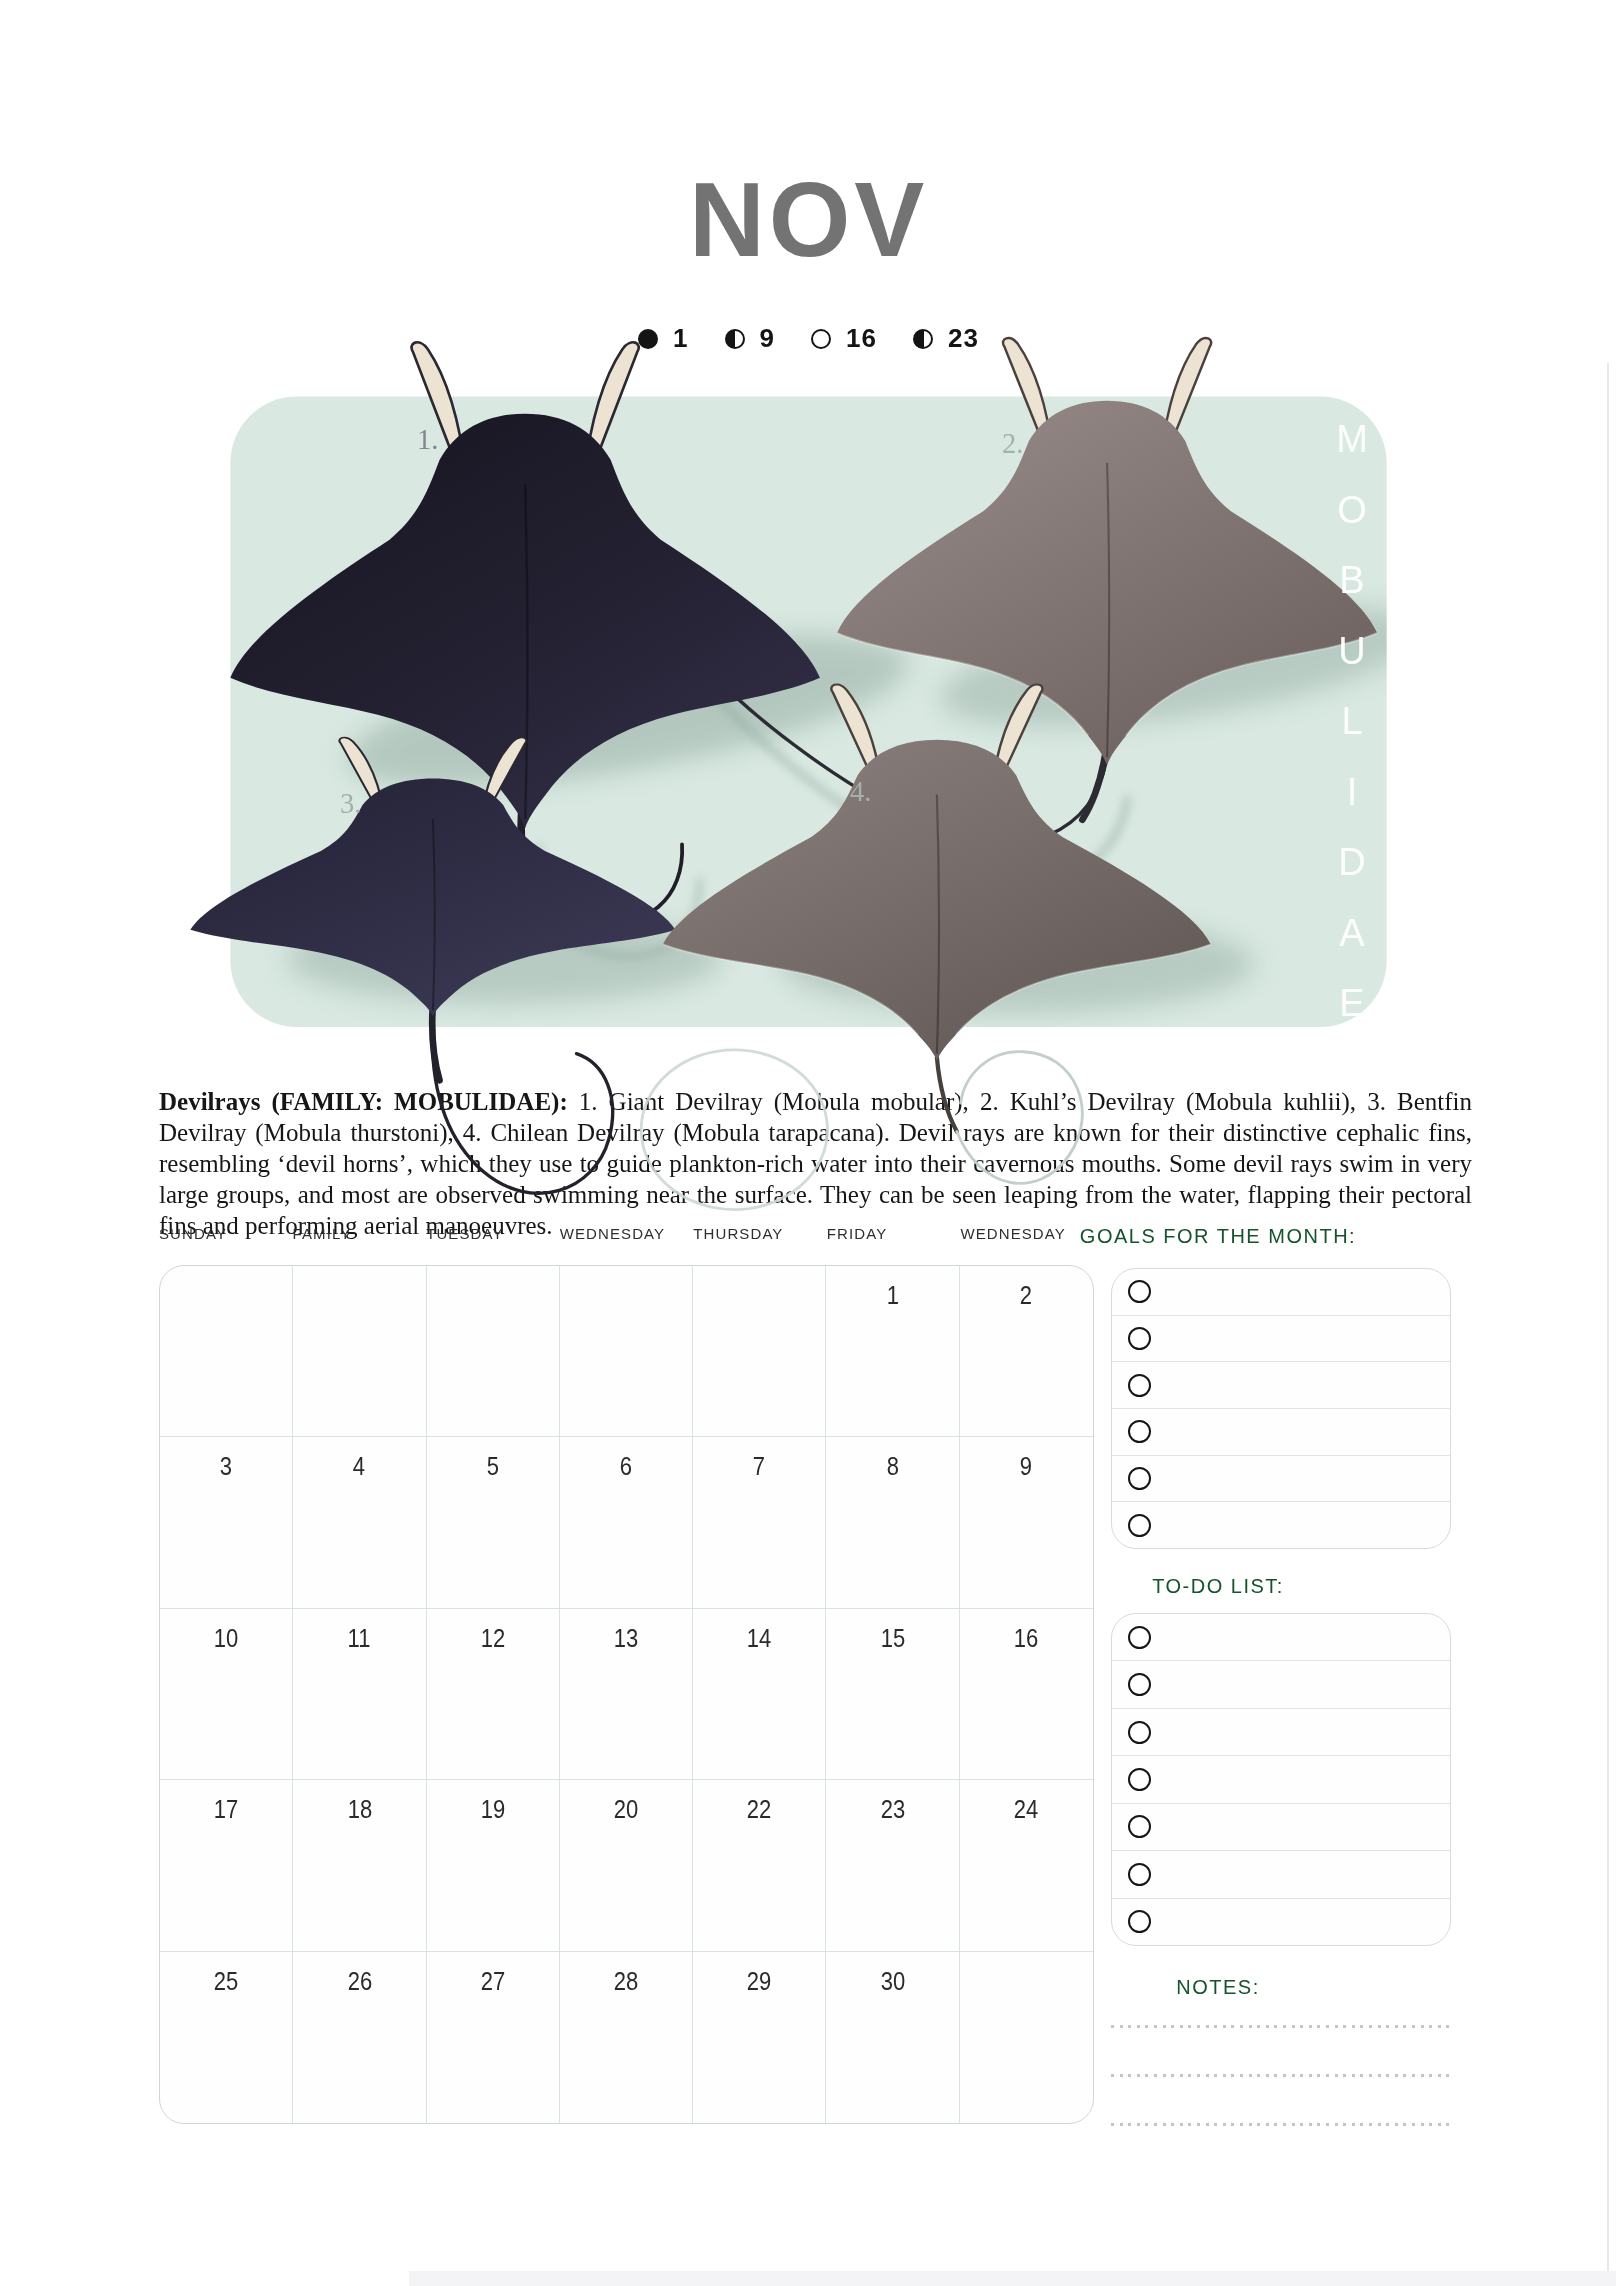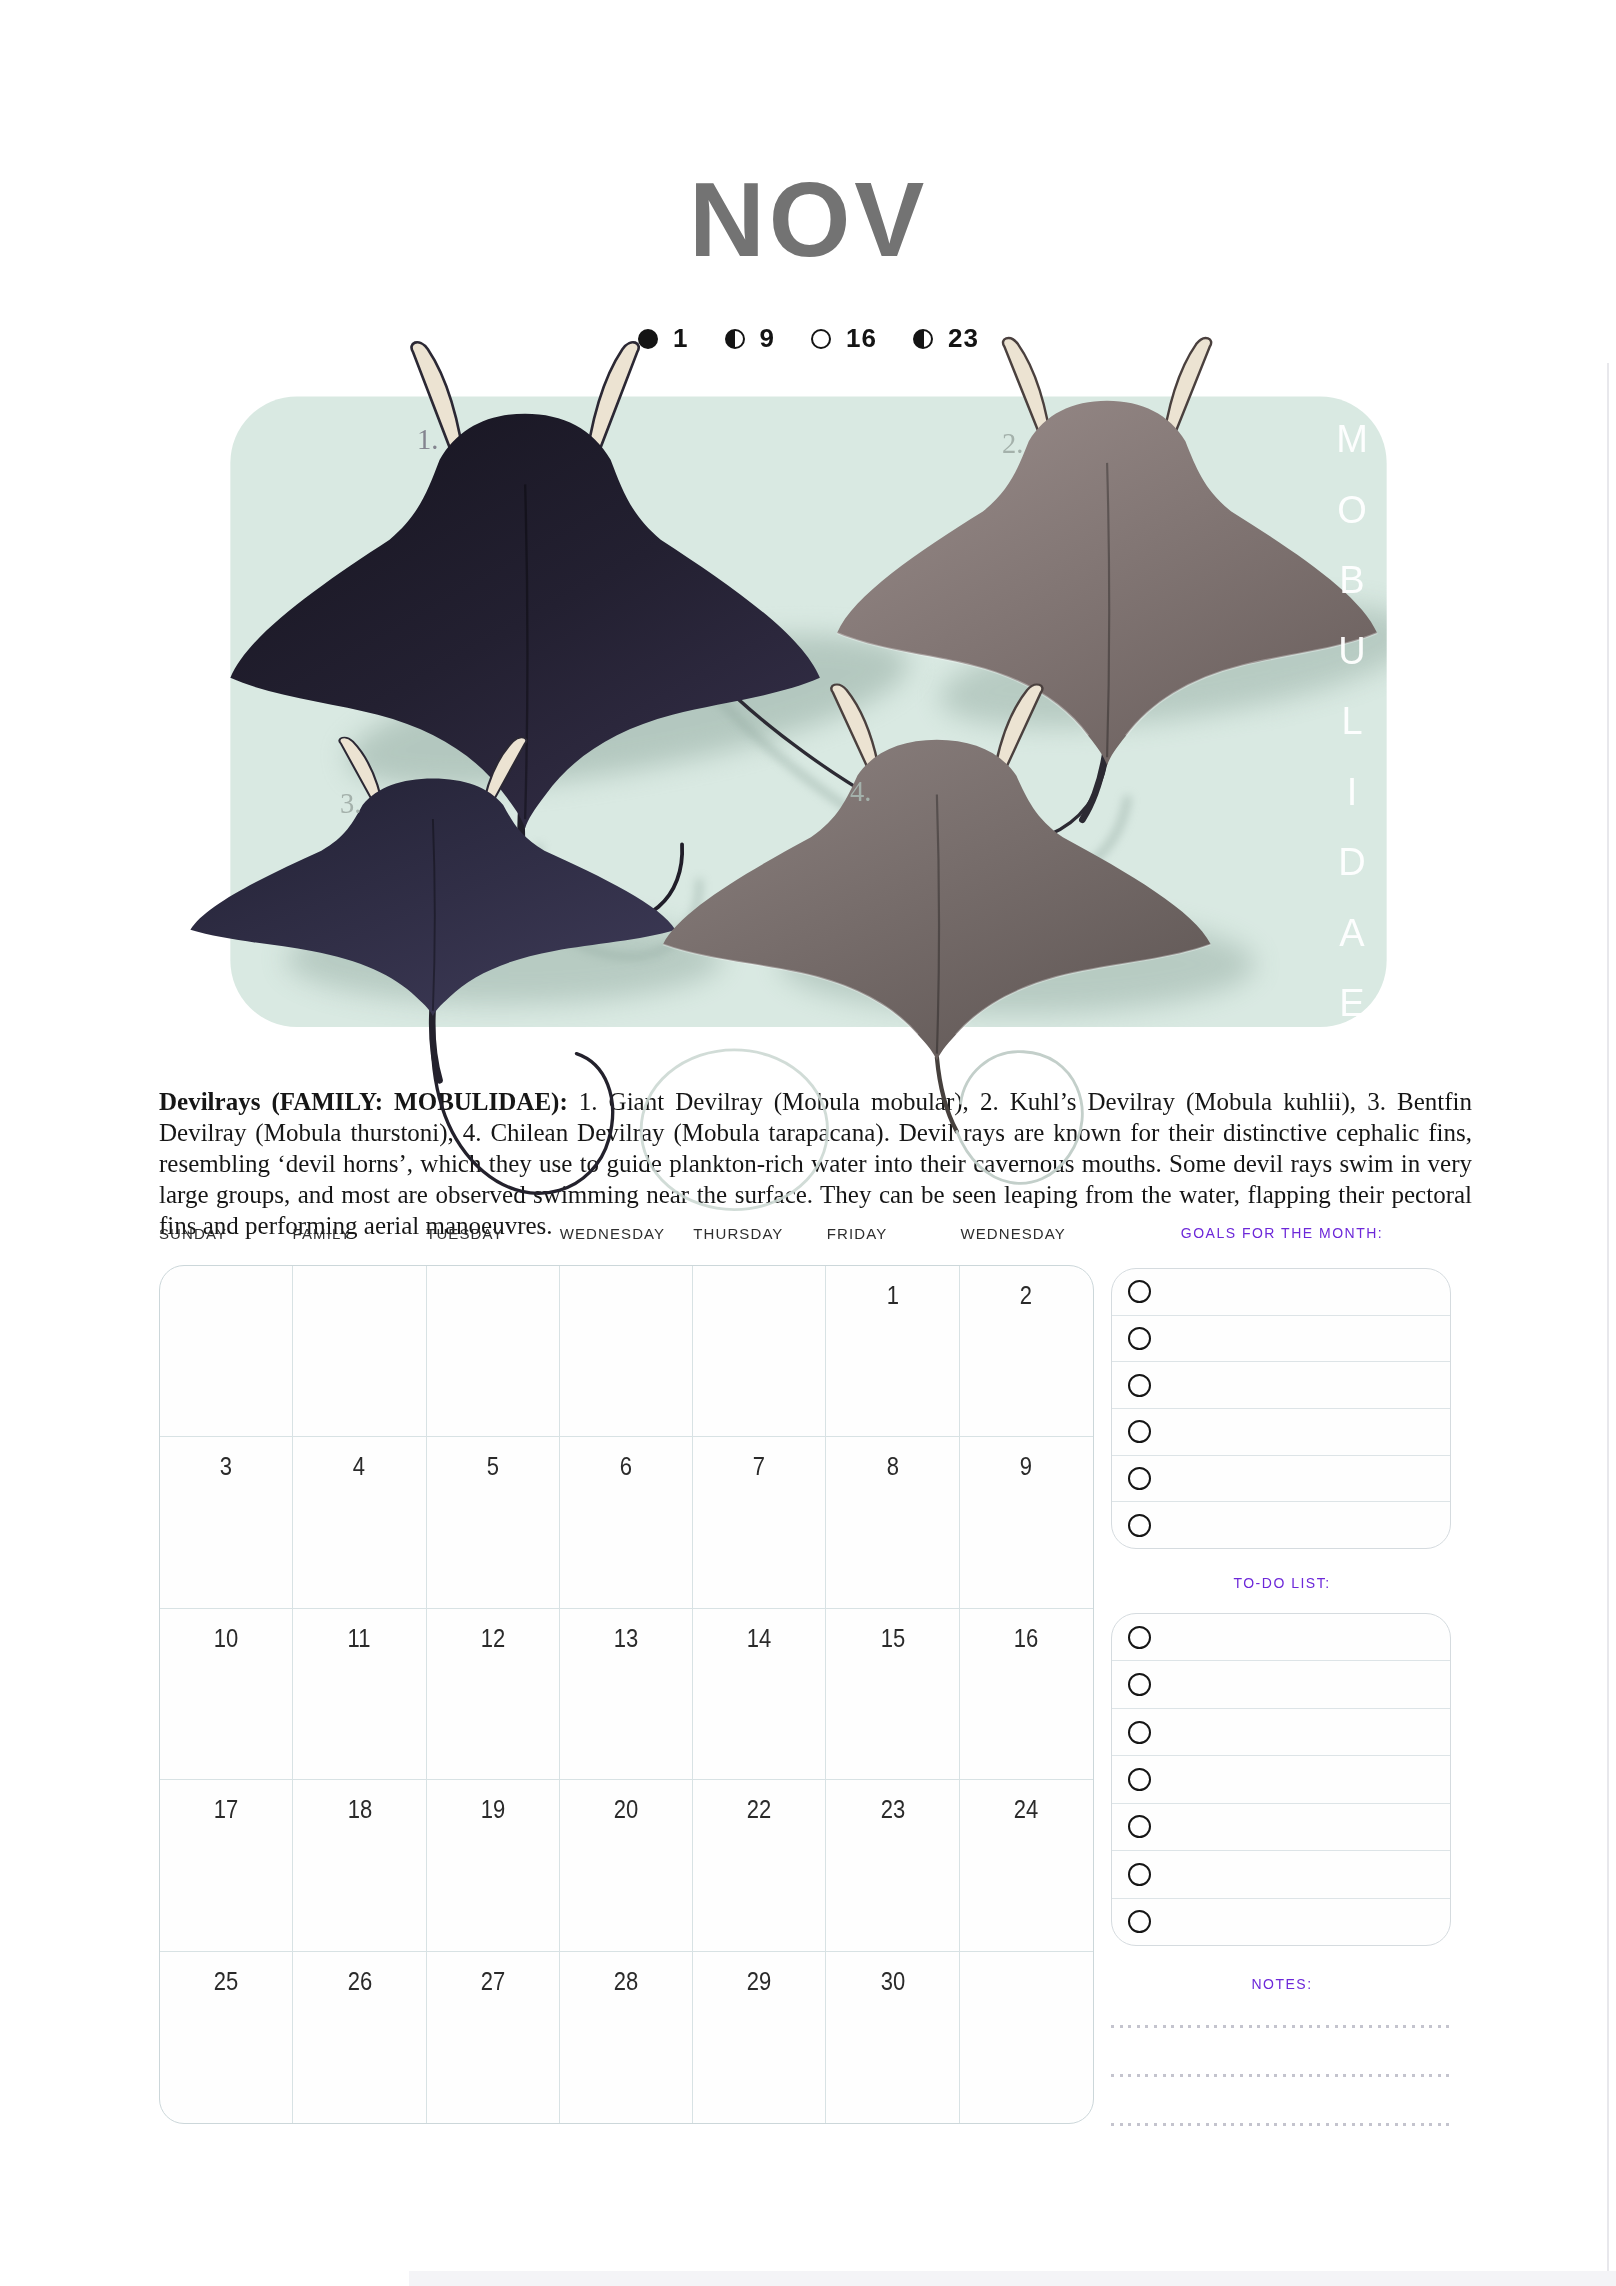--- a/index.html
+++ b/index.html
@@ -45,22 +45,22 @@
     border:1.9px solid #ccd7da;border-radius:25px;overflow:hidden;box-sizing:border-box;
     display:grid;grid-template-columns:repeat(7,1fr);grid-template-rows:repeat(5,1fr);
     background:#fefefe;}
   .cell{border-right:1.4px solid #d8e2e4;border-bottom:1.4px solid #d8e2e4;
     display:flex;justify-content:center;align-items:flex-start;padding-top:15px;box-sizing:border-box;}
   .cell:nth-child(7n){border-right:none;}
   .cell:nth-child(n+29){border-bottom:none;}
   .dnum{font-size:25px;color:#2a2a2a;display:inline-block;transform:scaleX(.88);}
 
   
-  .side-title{position:absolute;left:1111px;width:342px;text-align:center;z-index:4;
-    font-size:14px;letter-spacing:1.5px;color:#6d28d9;font-weight:500;}
+  .side-title{position:absolute;left:1047px;width:342px;text-align:center;z-index:4;
+    font-size:20px;letter-spacing:1.5px;color:#14532d;font-weight:500;}
   .t-goals{top:1225px;}
   .t-todo{top:1575px;}
   .t-notes{top:1976px;}
   .list-box{position:absolute;left:1111px;width:340px;z-index:4;box-sizing:border-box;
     border:1.9px solid #d5dbdf;border-radius:25px;background:#fefefe;overflow:hidden;
     display:flex;flex-direction:column;}
   .goals-box{top:1268px;height:281px;}
   .todo-box{top:1613px;height:333px;}
   .lrow{flex:1;display:flex;align-items:center;border-bottom:1.4px solid #dde4e7;}
   .lrow:last-child{border-bottom:none;}

